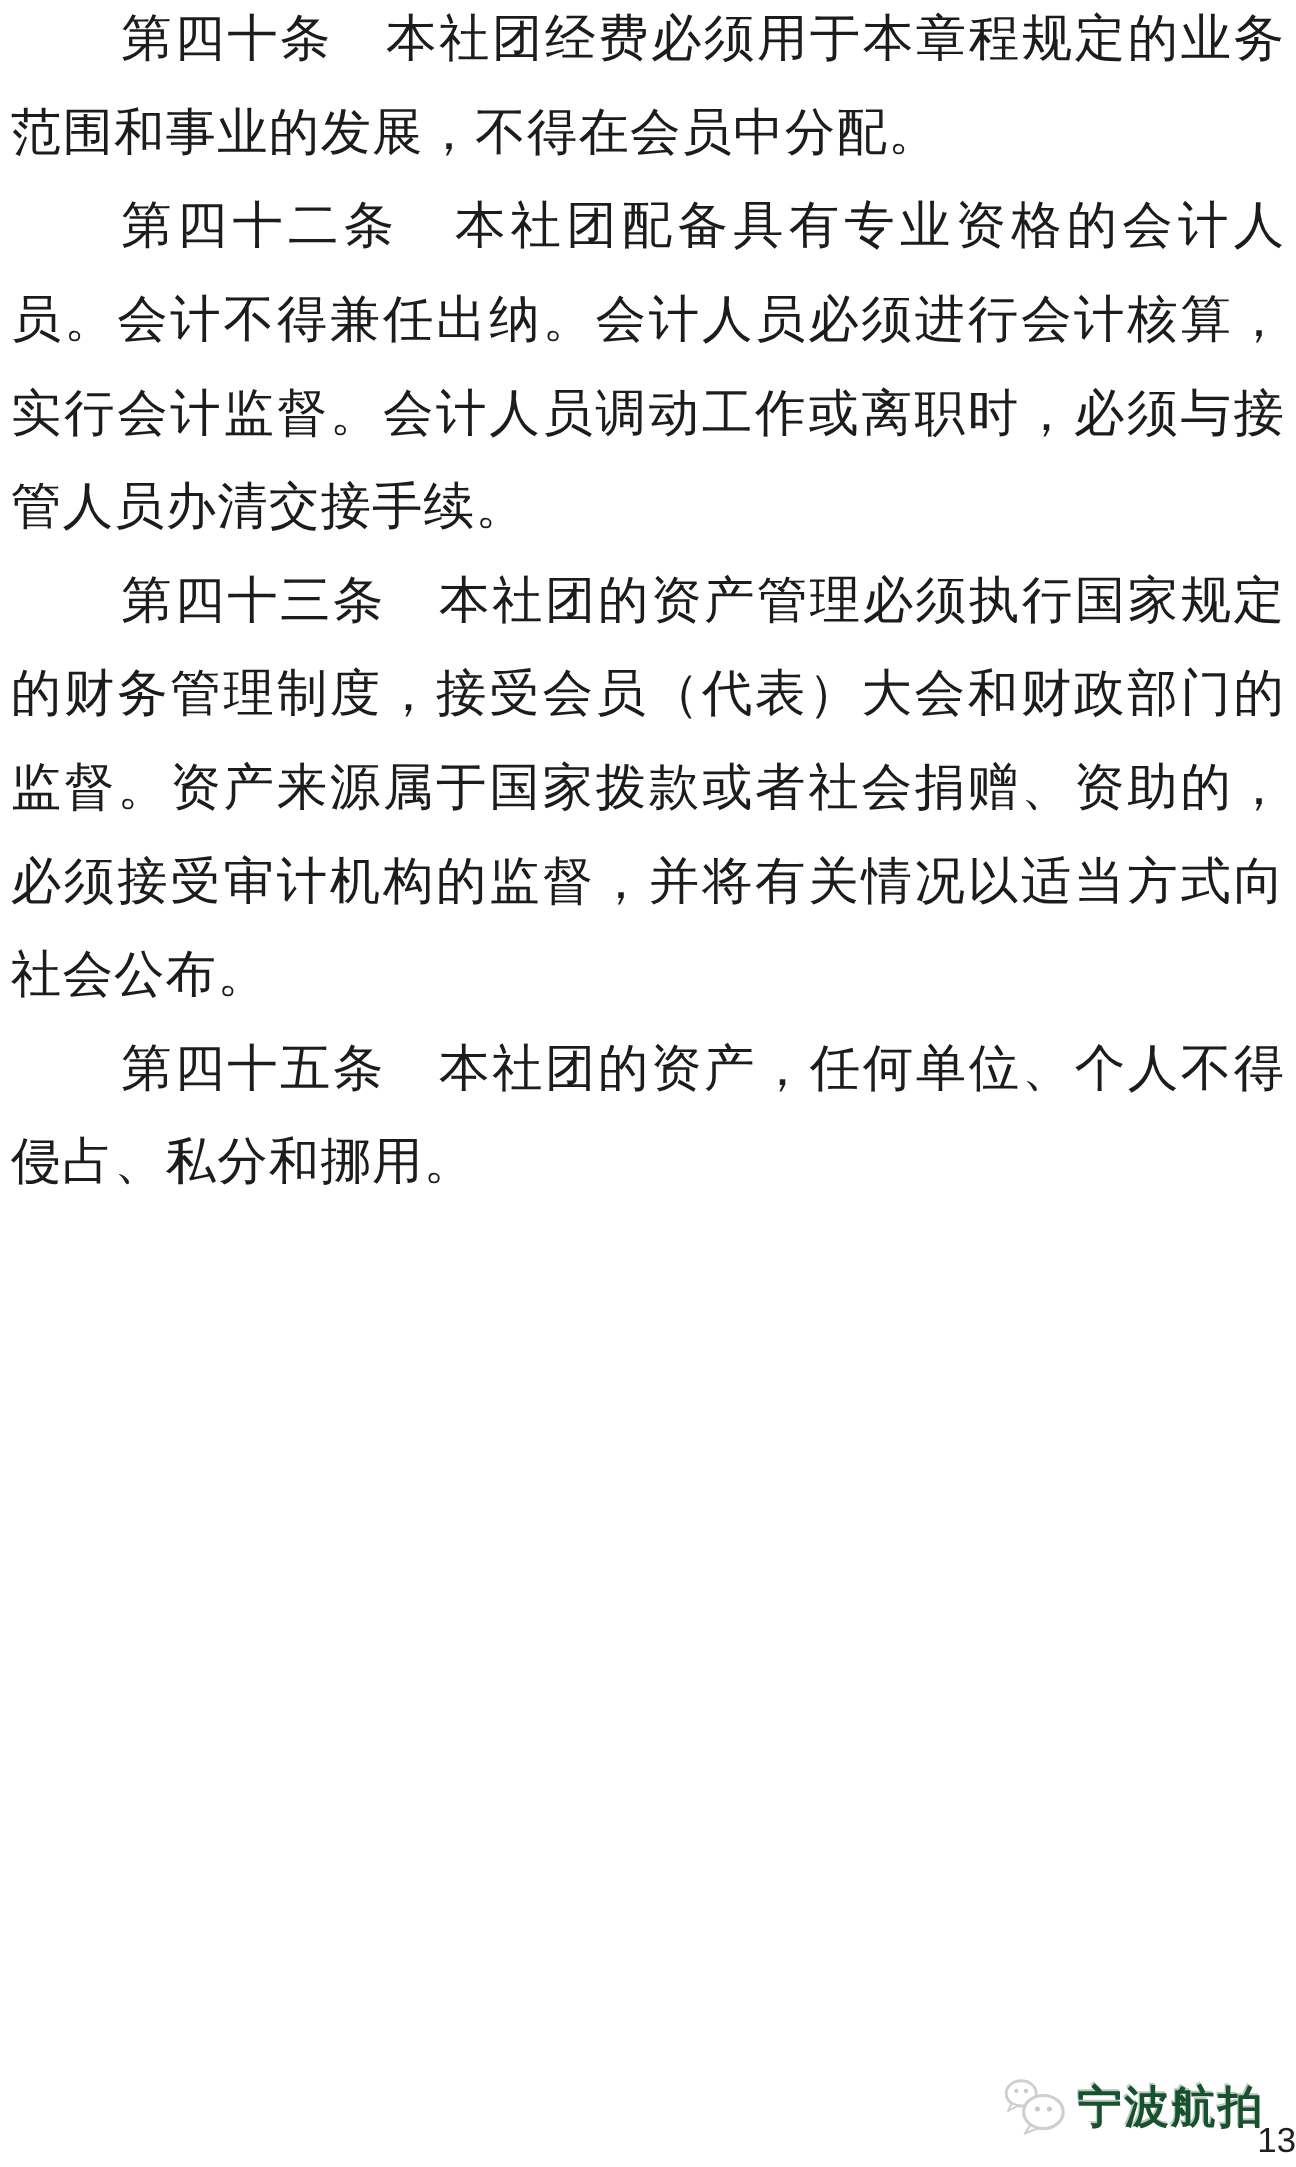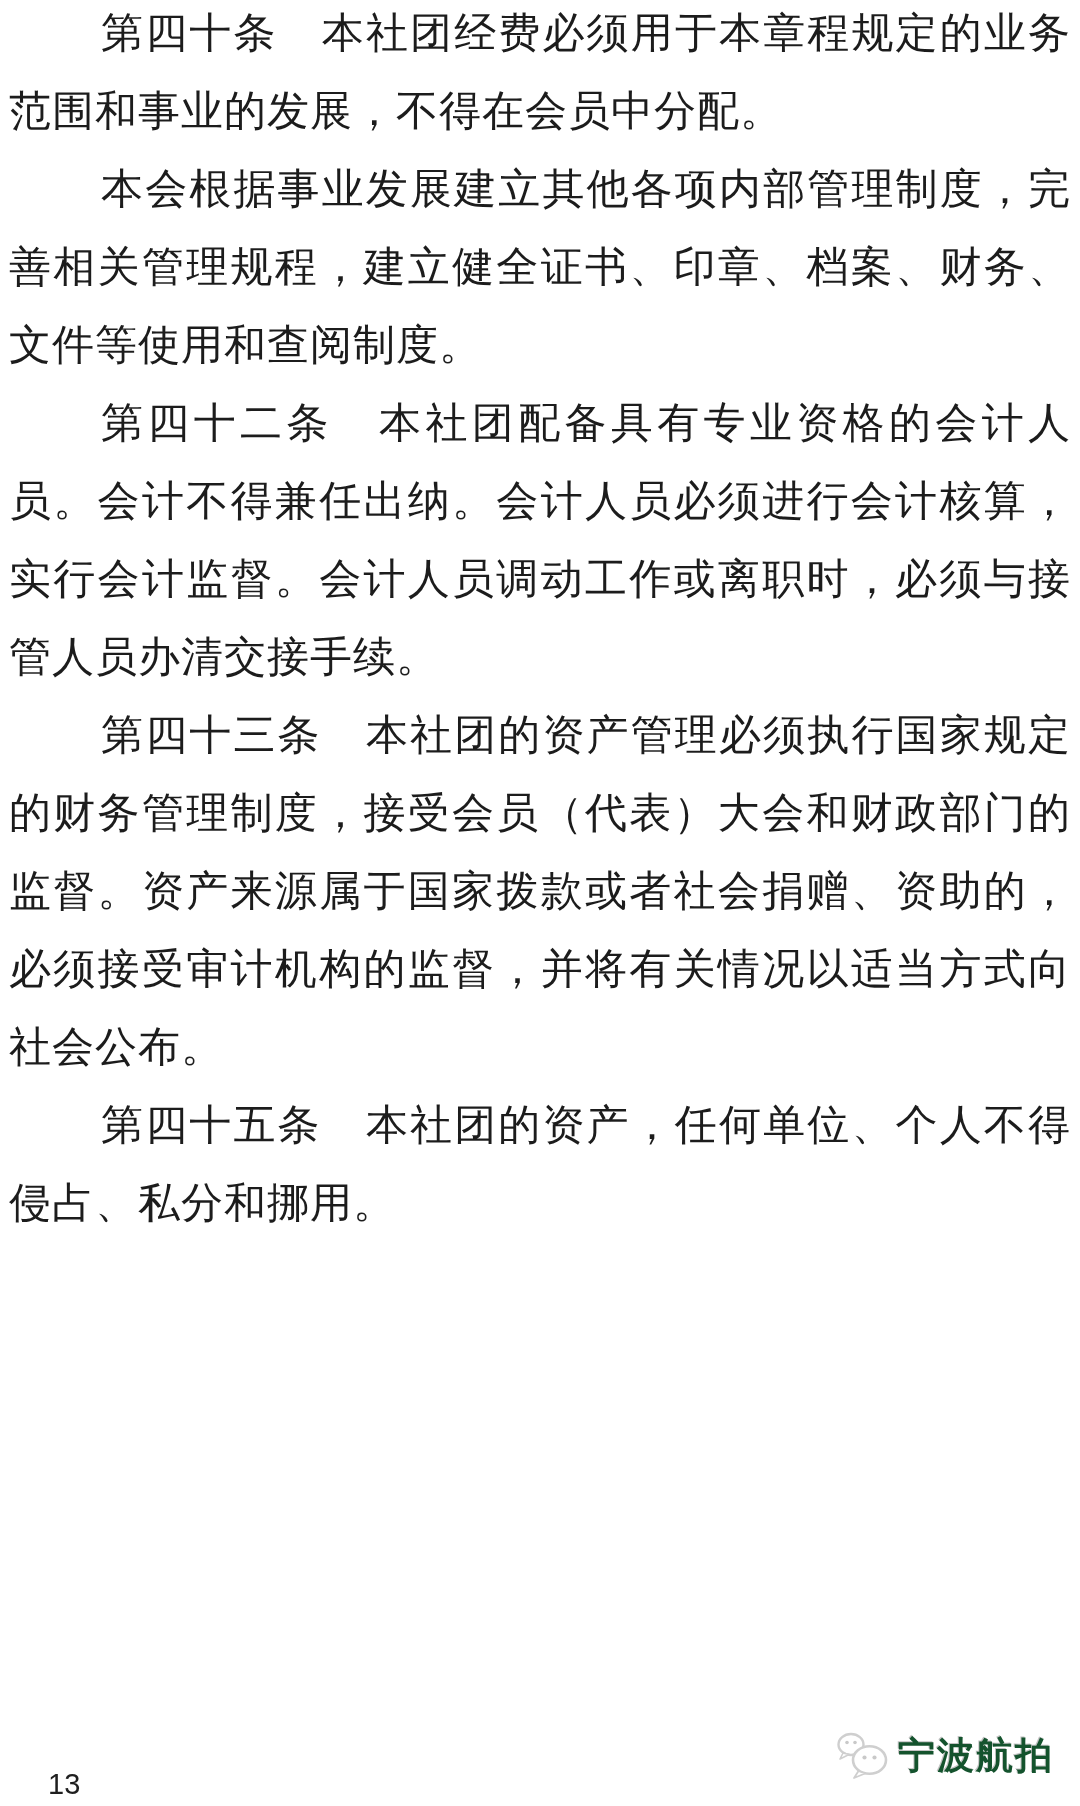--- a/index.html
+++ b/index.html
@@ -34,21 +34,21 @@
   }
   
   .art-label:not(:empty)::after {
     content: "\3000";
   }
   .page-number {
     position: absolute;
     left: 0;
     right: 0;
     top: 1768px;
-    text-align: left;
+    text-align: right;
     font-family: "Liberation Sans", "DejaVu Sans", sans-serif;
     font-size: 29px;
     color: #1f1f1f;
     letter-spacing: 0;
     margin-left: 48px;
   }
   .watermark {
     position: absolute;
     top: 1731px;
     right: 26px;
@@ -71,21 +71,20 @@
     white-space: nowrap;
   }
 </style>
 </head>
 <body>
 
 <div class="page">
 
   <div class="doc-body">
     <p><span class="art-label">第四十条</span><span class="art-text">本社团经费必须用于本章程规定的业务范围和事业的发展，不得在会员中分配。</span></p>
-    <p><span class="art-label"></span><span class="art-text">本会根据事业发展建立其他各项内部管理制度，完善相关管理规程，建立健全证书、印章、档案、财务、文件等使用和查阅制度。</span></p>
     <p><span class="art-label">第四十二条</span><span class="art-text">本社团配备具有专业资格的会计人员。会计不得兼任出纳。会计人员必须进行会计核算，实行会计监督。会计人员调动工作或离职时，必须与接管人员办清交接手续。</span></p>
     <p><span class="art-label">第四十三条</span><span class="art-text">本社团的资产管理必须执行国家规定的财务管理制度，接受会员（代表）大会和财政部门的监督。资产来源属于国家拨款或者社会捐赠、资助的，必须接受审计机构的监督，并将有关情况以适当方式向社会公布。</span></p>
     <p><span class="art-label">第四十五条</span><span class="art-text">本社团的资产，任何单位、个人不得侵占、私分和挪用。</span></p>
   </div>
 
   <div class="watermark">
     <span class="wm-icon">
       <svg viewBox="0 0 54 50" width="54" height="50" aria-hidden="true">
 
         <ellipse cx="15" cy="13.5" rx="12.5" ry="10.5" fill="#ffffff" stroke="#cfcfcf" stroke-width="2.4"></ellipse>

